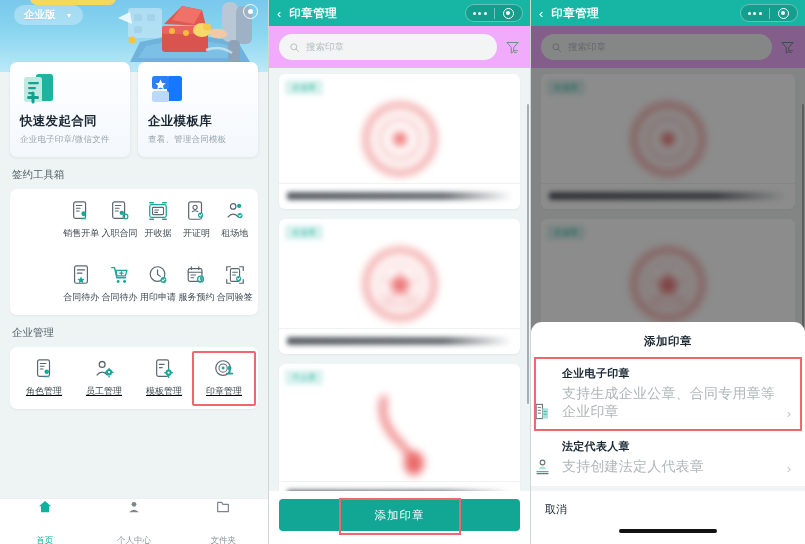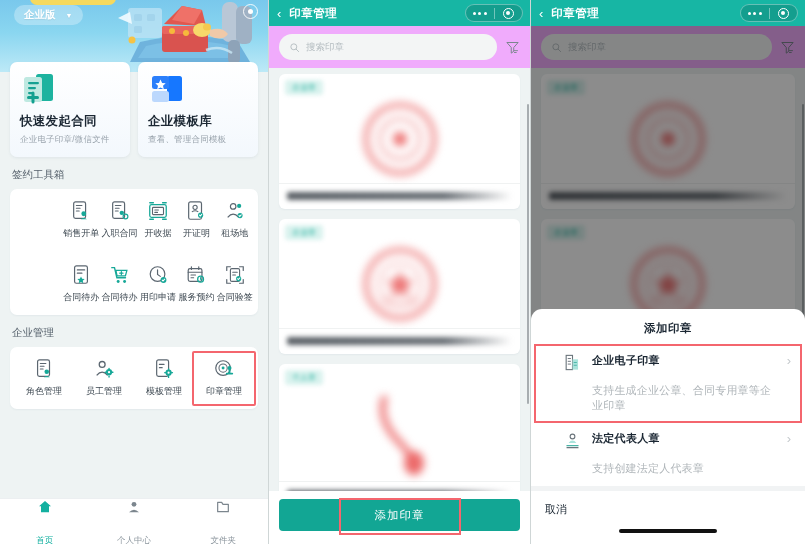--- a/index.html
+++ b/index.html
@@ -68,21 +68,21 @@
     box-shadow: 0 1px 2px rgba(80,110,140,.07);
   }
   .grid5 { display: grid; grid-template-columns: repeat(5, 1fr); row-gap: 19px; margin-left: 48px; }
   .tool {
     display: flex; flex-direction: column; align-items: center; gap: 5px;
     padding-bottom: 5px;
   }
   .tool-label { font-size: 9px; color: #3c4750; white-space: nowrap; }
   .t-ico { width: 22px; height: 22px; }
 
-  .grid4 { display: grid; grid-template-columns: repeat(4, 1fr); row-gap: 8px; }
+  .grid4 { display: grid; grid-template-columns: repeat(4, 1fr); row-gap: 8px; text-decoration: underline; }
 
   .hl-red { position: relative; }
   .hl-red::after {
     content:""; position: absolute; left: -2px; top: -7px; right: -2px; bottom: -3px;
     border: 2.5px solid #f4666e; border-radius: 2px; pointer-events: none;
   }
 
   .tabbar {
     position: absolute; left: 0; bottom: 0; width: 268px; height: 46px;
     background: #fff; border-top: 1px solid #eceff1;
@@ -168,27 +168,27 @@
   .dim { position: absolute; left:0; top:26px; width:100%; bottom:0; background: rgba(0,0,0,.45); z-index: 7; }
   .sheet {
     position: absolute; left: 0; bottom: 0; width: 100%; z-index: 8;
     background: #fff; border-radius: 11px 11px 0 0; overflow: hidden;
   }
   .sheet-title {
     text-align:center; font-size: 11.5px; color: #1b2733; font-weight: bold;
     padding: 12px 0 9px 0; letter-spacing: .5px;
   }
   .sheet-row {
-    display: flex; align-items: flex-start; gap: 10px; padding: 8px 14px 10px 32px;
+    display: flex; align-items: flex-end; gap: 10px; padding: 8px 14px 10px 2px;
     position: relative;
   }
   .sheet-ico { width: 19px; height: 19px; flex: none; }
   .sheet-txt { flex: 1; }
   .sheet-label { font-size: 11px; color: #1b2733; font-weight: bold; letter-spacing:.3px; }
-  .sheet-sub { font-size: 11px; color: #b0b6ba; margin-top: 15px; letter-spacing:.2px; }
+  .sheet-sub { font-size: 14px; color: #b0b6ba; margin-top: 4px; letter-spacing:.2px; }
   .chev { color: #c4c9cc; font-size: 13px; flex:none; }
   .row-hl::after {
     content:""; position: absolute; left: 3px; right: 3px; top: -1px; bottom: 0px;
     border: 2.5px solid #f4666e; pointer-events:none;
   }
   .sheet-sep { height: 5px; background: #f1f3f4; }
   .sheet-cancel {
     padding: 11px 14px 9px 14px; font-size: 11px; color: #1b2733;
   }
   .home-ind {

